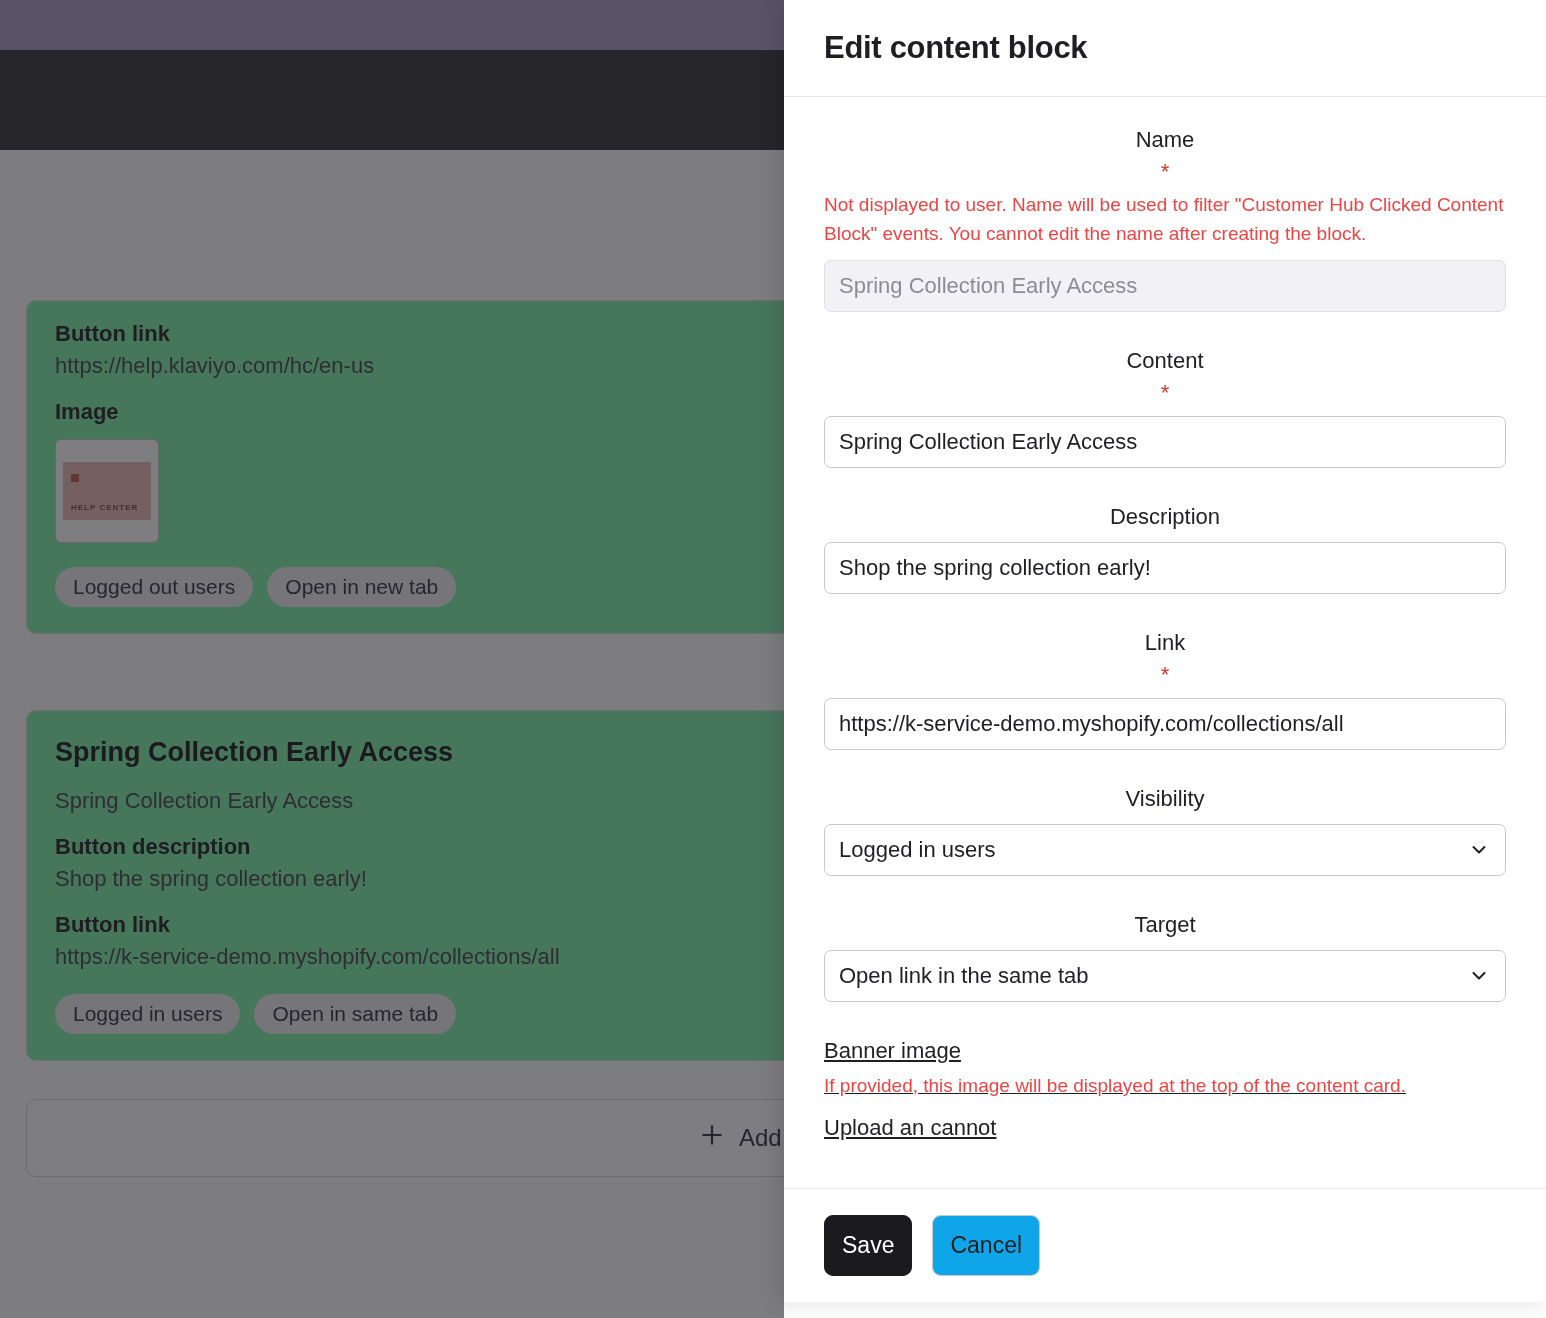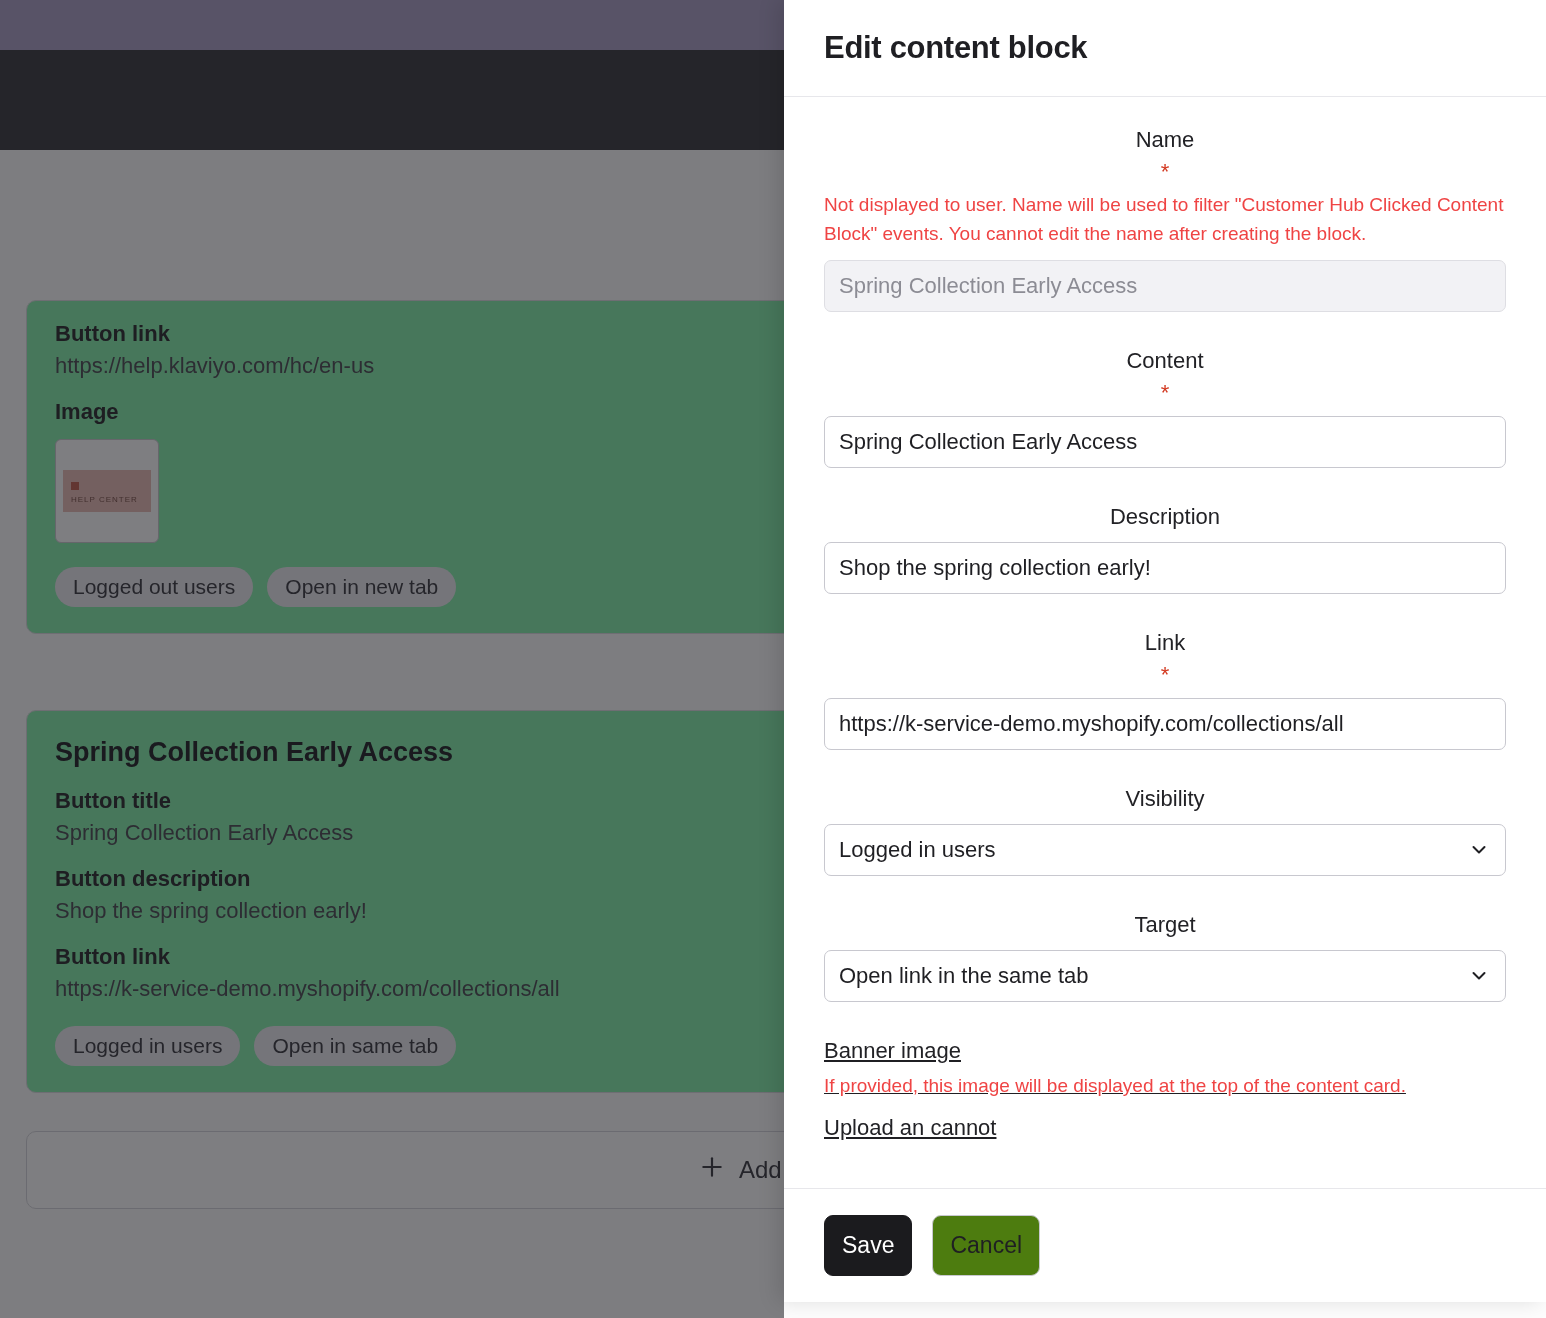--- a/index.html
+++ b/index.html
@@ -40,21 +40,21 @@
   .block-card.first { margin-top: 150px; } 
   .block-title { font-size: 27px; font-weight: 600; color: #232327; margin-bottom: 20px; }
   .field-label { font-size: 22px; font-weight: 600; color: #2a2a2e; margin-top: 20px; }
   .field-value { font-size: 22px; color: #4c4c53; margin-top: 6px; word-break: break-all; }
   .image-thumb {
     width: 104px; height: 104px; border: 1px solid #c9c9cf; border-radius: 6px; margin-top: 14px;
     display: flex; align-items: center; justify-content: center; background:#fff;
     position: relative;
   }
   .image-thumb .inner {
-    width: 88px; height: 42px; background: #e9bdb6; position: relative;
+    width: 88px; height: 58px; background: #e9bdb6; position: relative; font-weight: bold;
   }
   .image-thumb .inner .sq { position:absolute; width:8px; height:8px; background:#c06050; top:12px; left:8px; }
   .image-thumb .inner .tx { position:absolute; bottom:8px; left:8px; font-size:8px; letter-spacing:1px; color:#7a5048; }
   .pill-row { display: flex; gap: 14px; margin-top: 24px; flex-wrap: wrap; }
   .pill { background: #ebebef; border-radius: 999px; padding: 8px 18px; font-size: 21px; color: #3a3a40; }
 
   .add-block-btn {
     margin-top: 38px;
     width: 100%;
     border: 1px solid #d6d6db;
@@ -119,21 +119,21 @@
   }
   .btn {
     font-size: 23px;
     padding: 16px 17px;
     border-radius: 9px;
     cursor: pointer;
     font-family: inherit;
     font-weight: 500;
   }
   .btn-primary { background: #1b1b1e; color: #fff; border: 1px solid #1b1b1e; }
-  .btn-secondary { background: #4d7c0f; color: #1f1f23; border: 1px solid #c8c8cf; }
+  .btn-secondary { background: #0ea5e9; color: #1f1f23; border: 1px solid #c8c8cf; }
 </style>
 </head>
 <body>
 
 <div class="bg-strip-top"></div>
 <div class="bg-strip-dark"></div>
 
 <div class="bg-content">
 
   <div class="block-card first" style="padding-top:0;">
@@ -150,21 +150,20 @@
 
     <div class="pill-row">
       <span class="pill">Logged out users</span>
       <span class="pill">Open in new tab</span>
     </div>
   </div>
 
   <div class="block-card" style="margin-top:76px;">
     <div class="block-title">Spring Collection Early Access</div>
 
-    <div class="field-label">Button title</div>
     <div class="field-value">Spring Collection Early Access</div>
 
     <div class="field-label">Button description</div>
     <div class="field-value">Shop the spring collection early!</div>
 
     <div class="field-label">Button link</div>
     <div class="field-value">https://k-service-demo.myshopify.com/collections/all</div>
 
     <div class="pill-row">
       <span class="pill">Logged in users</span>

